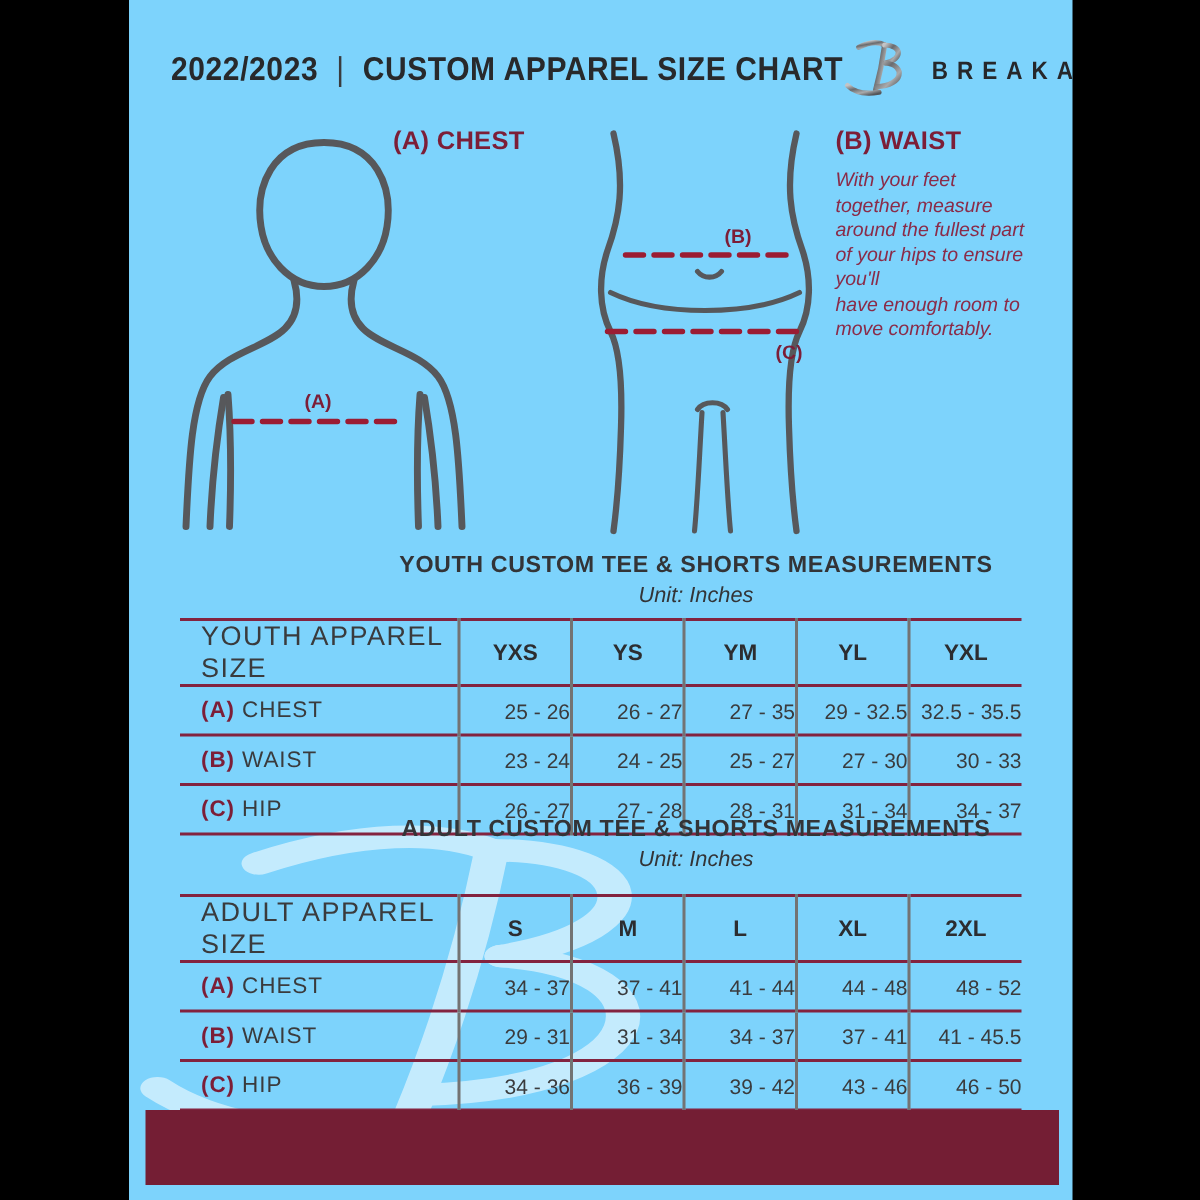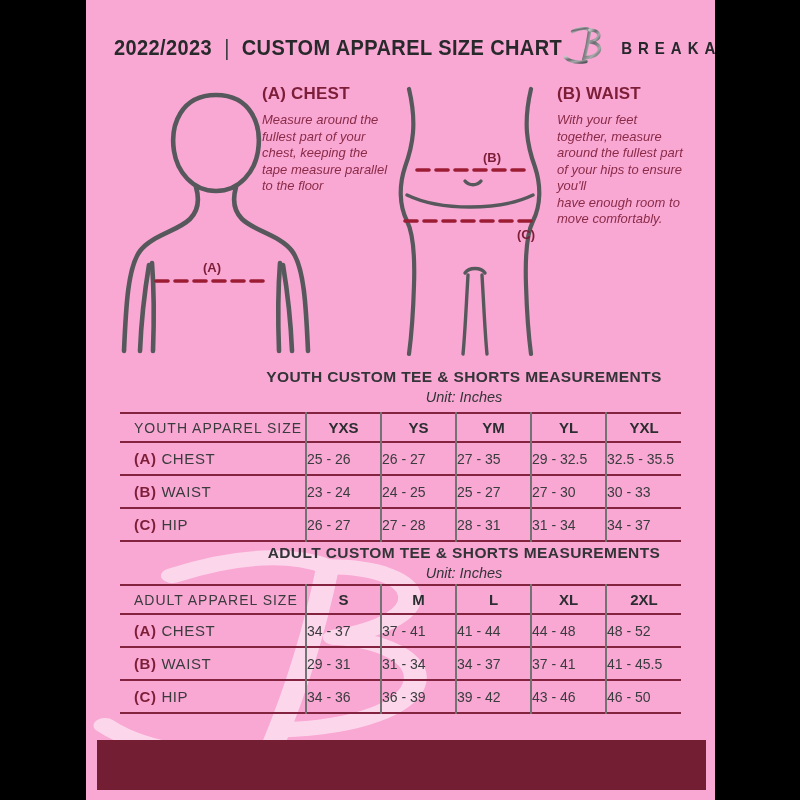--- a/index.html
+++ b/index.html
@@ -1,18 +1,18 @@
 <!DOCTYPE html>
 <html><head>
 <meta charset="utf-8">
 <style>
   html,body{margin:0;padding:0;}
   body{width:800px;height:800px;background:#000;position:relative;overflow:hidden;
        font-family:"Liberation Sans",sans-serif;}
-  .page{position:absolute;left:86px;top:0;width:629px;height:800px;background:#f9a8d4;overflow:hidden;}
+  .page{position:absolute;left:86px;top:0;width:629px;height:800px;background:#7dd3fc;overflow:hidden;}
 
   
   .header{position:absolute;top:24px;left:28px;right:24px;display:flex;align-items:center;}
   .header-title{font-weight:bold;font-size:20px;color:#28292b;letter-spacing:.4px;white-space:nowrap;
                 display:flex;align-items:center;transform:scaleY(1.1);transform-origin:left center;}
   .header-title .divider{margin:0 12px;font-weight:400;color:#3a3b3d;}
   .brand{margin-left:auto;display:flex;align-items:center;gap:11px;}
   .brand-name{font-weight:bold;font-size:15px;letter-spacing:6px;color:#26272a;transform:scaleY(1.12);}
 
   
@@ -27,23 +27,23 @@
   .section-title{font-size:15.5px;font-weight:bold;color:#333437;letter-spacing:.4px;}
   .section-subtitle{font-size:14.5px;font-style:italic;color:#333437;margin-top:3px;}
   table.size-table{position:absolute;left:34px;width:561px;border-collapse:collapse;table-layout:fixed;
                    border-bottom:2px solid #83233f;}
   .size-table tr{border-top:2px solid #83233f;}
   .size-table td{padding:0;vertical-align:middle;}
   .size-table td:not(:first-child){border-left:2px solid #737373;}
   .size-table tr.head td{height:27px;}
   .size-table tr.data td{height:31px;}
   .label-cell{text-align:left;padding-left:14px !important;font-size:15px;color:#3a3b3d;letter-spacing:.6px;}
-  tr.head .label-cell{font-size:14px;letter-spacing:1px;}
+  tr.head .label-cell{font-size:18px;letter-spacing:1px;}
   .size-head{font-weight:bold;font-size:15px;color:#2c2d30;text-align:center;}
-  .value-cell{font-size:14px;color:#3a3b3d;text-align:left;}
+  .value-cell{font-size:14px;color:#3a3b3d;text-align:right;}
   .marker{font-weight:bold;color:#7c1e37;}
 
   
   .footer-bar{position:absolute;left:11px;top:740px;width:609px;height:50px;background:#741e34;}
   .watermark{position:absolute;left:-8px;top:536px;width:432px;height:238px;opacity:.55;pointer-events:none;}
 </style>
 </head>
 <body>
 
 <div class="page">
@@ -99,25 +99,20 @@
         <path d="M 164 180 C 162 206 162 241 163 268"></path>
         <path d="M 167 182 C 172 212 175 244 176 268"></path>
       </g>
       <line x1="40" y1="198" x2="152" y2="198" stroke="#9b1c33" stroke-width="3.6" stroke-dasharray="12 7"></line>
       <text x="96" y="189" text-anchor="middle" font-size="13" font-weight="bold" fill="#7c1e37">(A)</text>
     </svg>
   </div>
 
   <div class="guide-block" style="left:176px;top:84px;width:190px;">
     <div class="guide-heading">(A) CHEST</div>
-    <div class="guide-body">Measure around the
-fullest part of your
-chest, keeping the
-tape measure parallel
-to the floor</div>
   </div>
 
   <div class="fig" style="left:309px;top:83px;width:150px;height:277px;">
     <svg width="150" height="277" viewBox="0 0 150 277" fill="none" stroke-linecap="round">
       <g stroke="#57585b" stroke-width="4.2">
         <path d="M 14 6 C 22 40 18 62 10 84 C 4 102 4 122 12 138 C 18 150 20 172 19 202 C 18 236 16 256 14 271"></path>
         <path d="M 136 6 C 128 40 132 62 140 84 C 146 102 146 122 138 138 C 132 150 130 172 131 202 C 132 236 134 256 136 271"></path>
         <path d="M 12 112 C 45 128 105 128 138 112" stroke-width="3.4"></path>
         <path d="M 70 98 C 74 103 82 103 86 98" stroke-width="3.4"></path>
         <path d="M 70 190 C 74 184 86 184 90 190" stroke-width="3.4"></path>
@@ -190,21 +185,21 @@
       <td class="value-cell">34 - 37</td>
     </tr>
   </tbody>
     </table>
 
   <div class="section" style="top:544px;">
     <div class="section-title">ADULT CUSTOM TEE &amp; SHORTS MEASUREMENTS</div>
     <div class="section-subtitle">Unit: Inches</div>
   </div>
 
-  <table class="size-table" style="top:584px;">
+  <table class="size-table" style="top:596px;">
     <colgroup>
         <col style="width:186px">
         <col style="width:75px">
         <col style="width:75px">
         <col style="width:75px">
         <col style="width:75px">
         <col style="width:75px">
       </colgroup>
     <tbody>
         <tr class="head">

